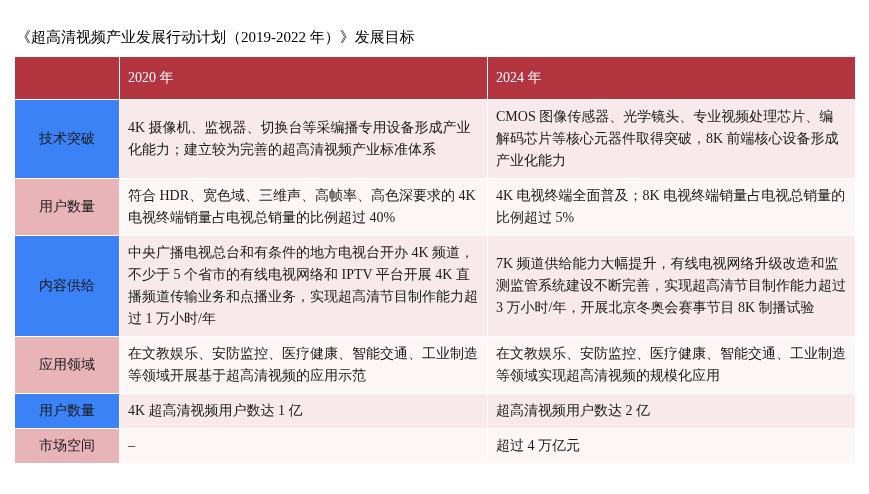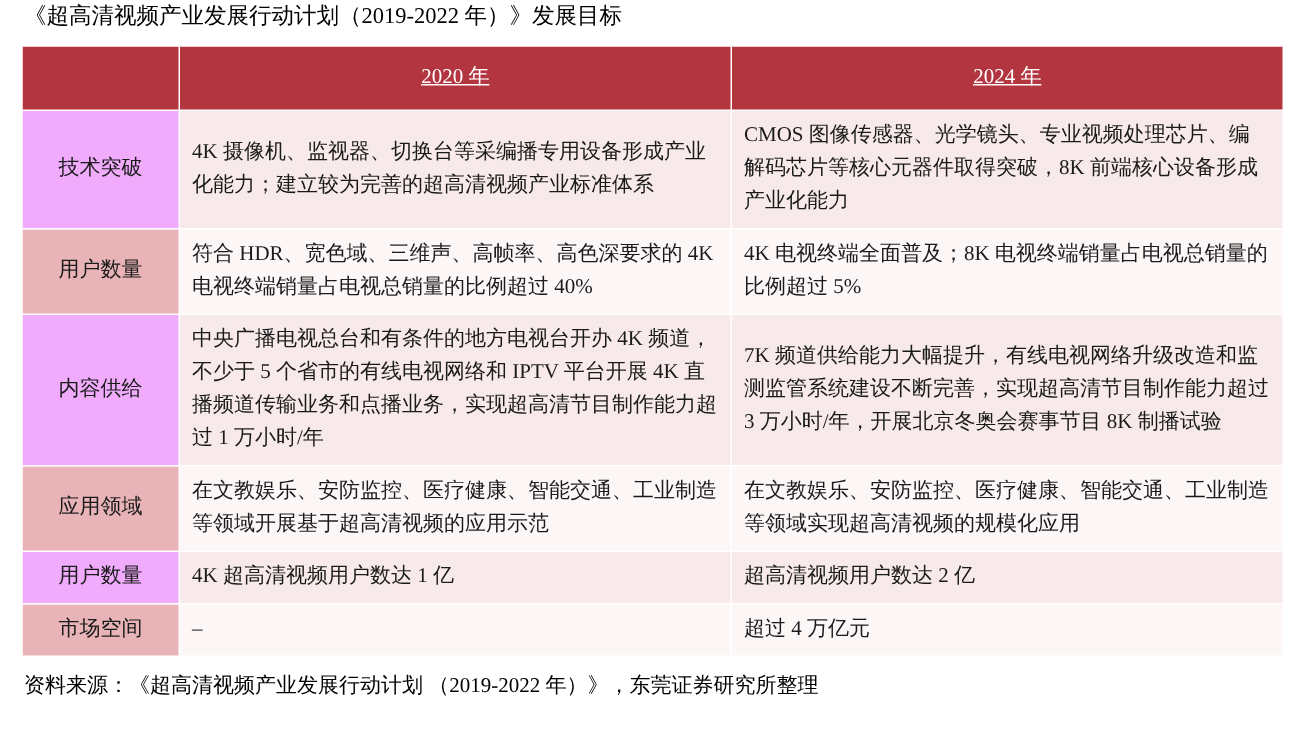--- a/index.html
+++ b/index.html
@@ -12,21 +12,21 @@
     background: #ffffff;
     font-family: "Liberation Serif", "DejaVu Serif", serif;
     color: #1a1a1a;
     overflow: hidden;
   }
   .page {
     position: relative;
     width: 731px;
     height: 494px;
     box-sizing: border-box;
-    padding: 0 14px 0 14px;
+    padding: 26px 14px 0 14px;
   }
   .doc-title {
     font-size: 15px;
     line-height: 22px;
     color: #000;
     margin: 0 0 8px 2px;
     white-space: nowrap;
   }
   table.table {
     border-collapse: collapse;
@@ -41,31 +41,30 @@
     line-height: 22px;
   }
   .col-label { width: 105px; }
   .col-a { width: 368px; }
   .col-b { width: 368px; }
 
   thead th {
     background: #b23540;
     color: #ffffff;
     font-weight: normal;
-    text-align: center;
+    text-align: left;
     height: 30px;
     padding: 3px 8px;
     font-size: 14px;
-    text-decoration: underline;
   }
   thead th.corner {
     background: #b23540;
   }
   td.rowlabel {
-    background: #f0abfc;
+    background: #3b82f6;
     text-align: center;
     color: #1a1a1a;
     font-weight: normal;
   }
   td.cell {
     background: #f8eaea;
     text-align: left;
   }
   td.cell-center {
     background: #f8eaea;
@@ -133,15 +132,14 @@
         <td class="cell-center">超高清视频用户数达 2 亿</td>
       </tr>
       <tr class="alt">
         <td class="rowlabel">市场空间</td>
         <td class="cell-center">–</td>
         <td class="cell-center">超过 4 万亿元</td>
       </tr>
     </tbody>
   </table>
 
-  <div class="source">资料来源：《超高清视频产业发展行动计划 （2019-2022 年）》，东莞证券研究所整理</div>
 
 </div>
 
 </body></html>

